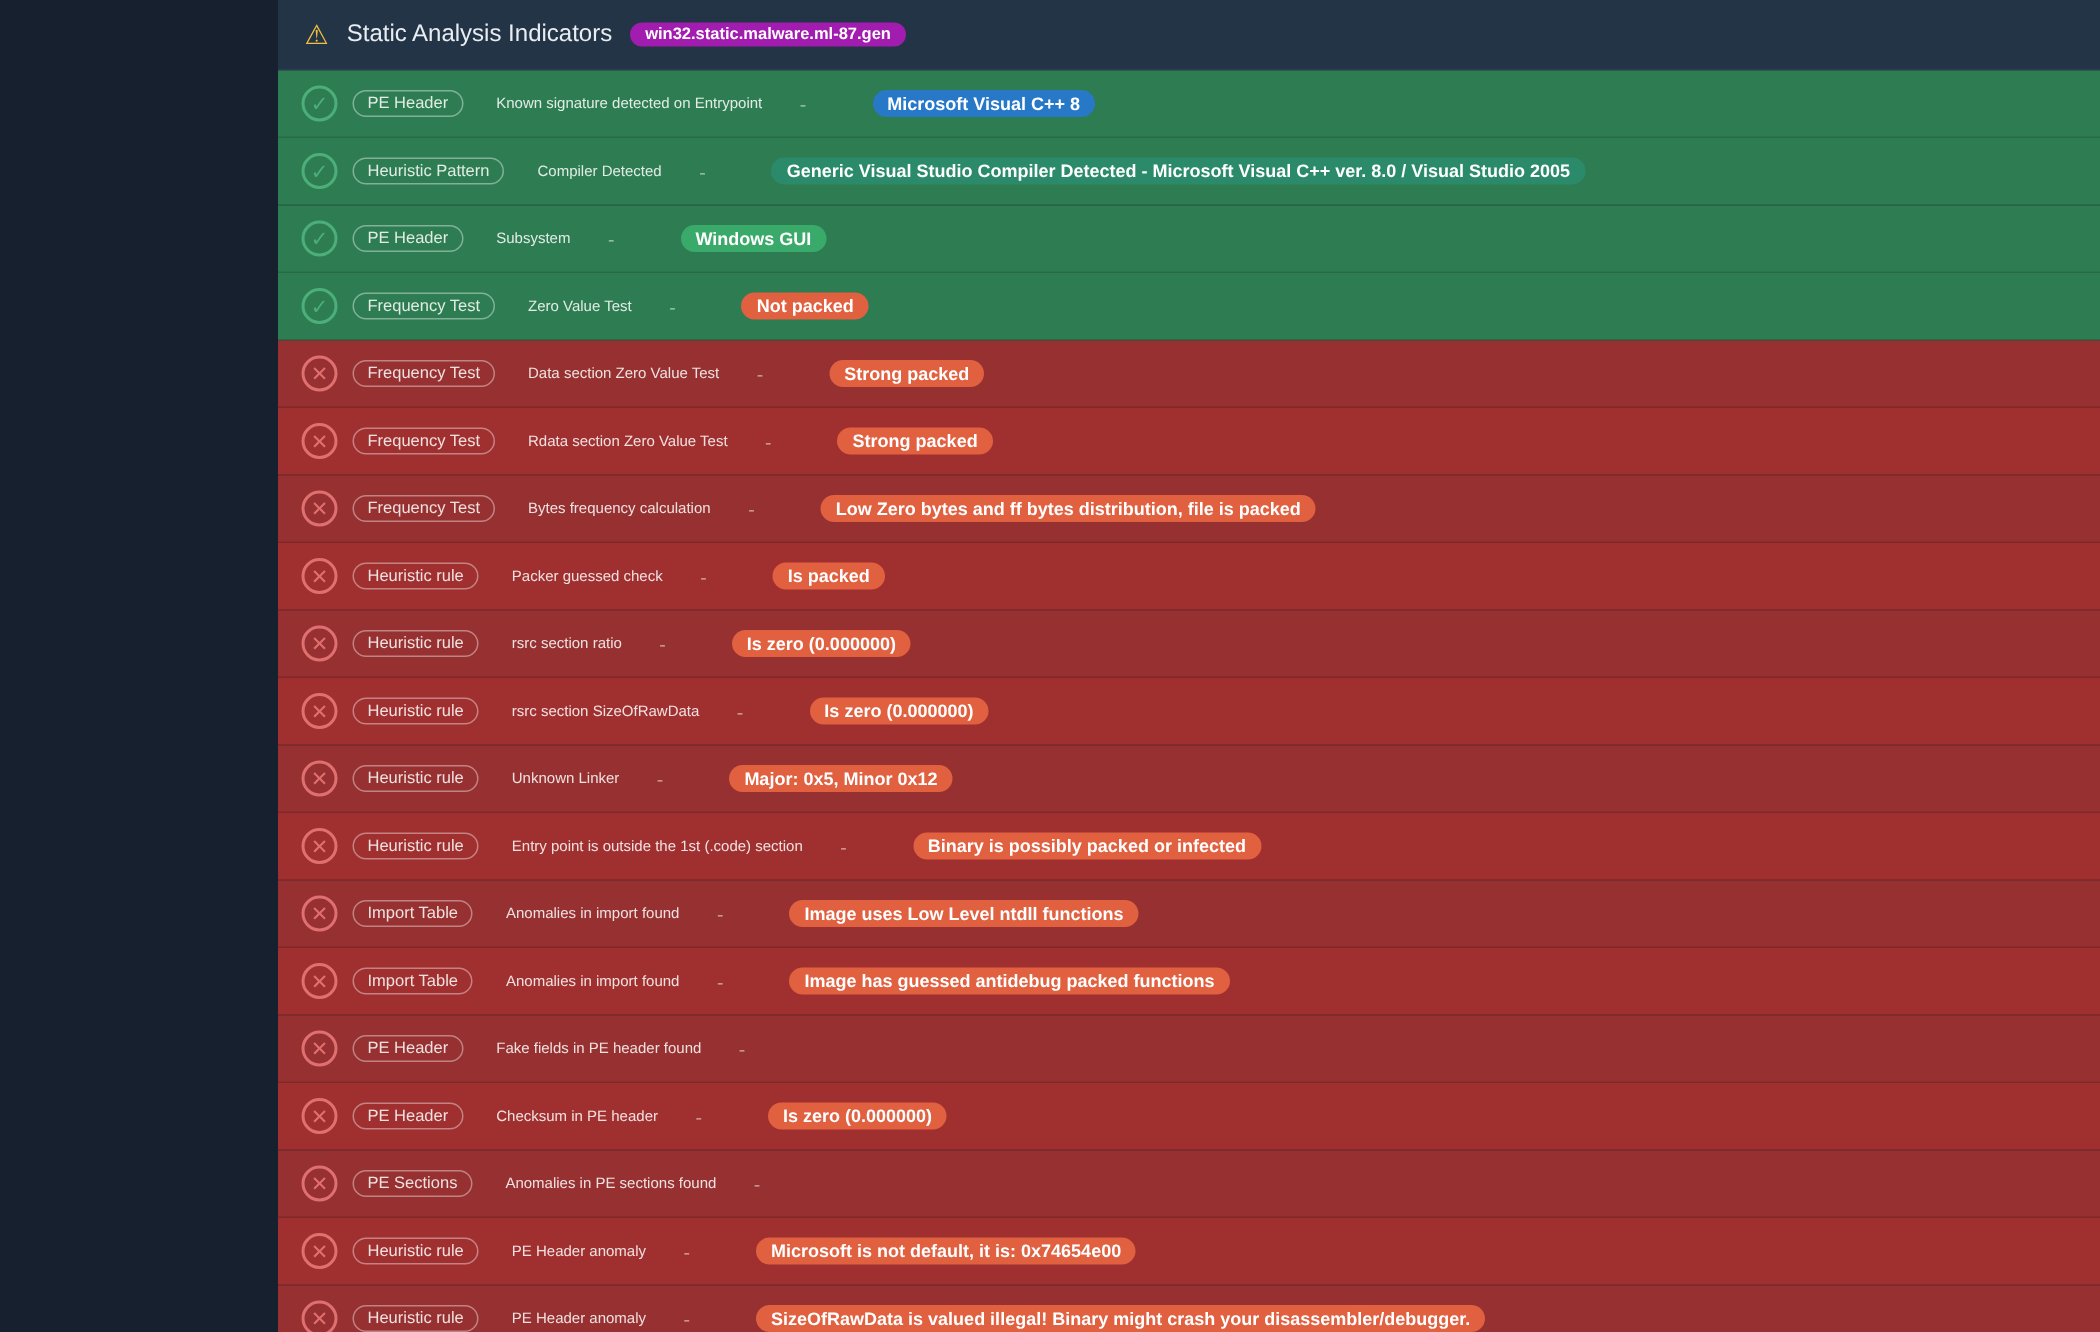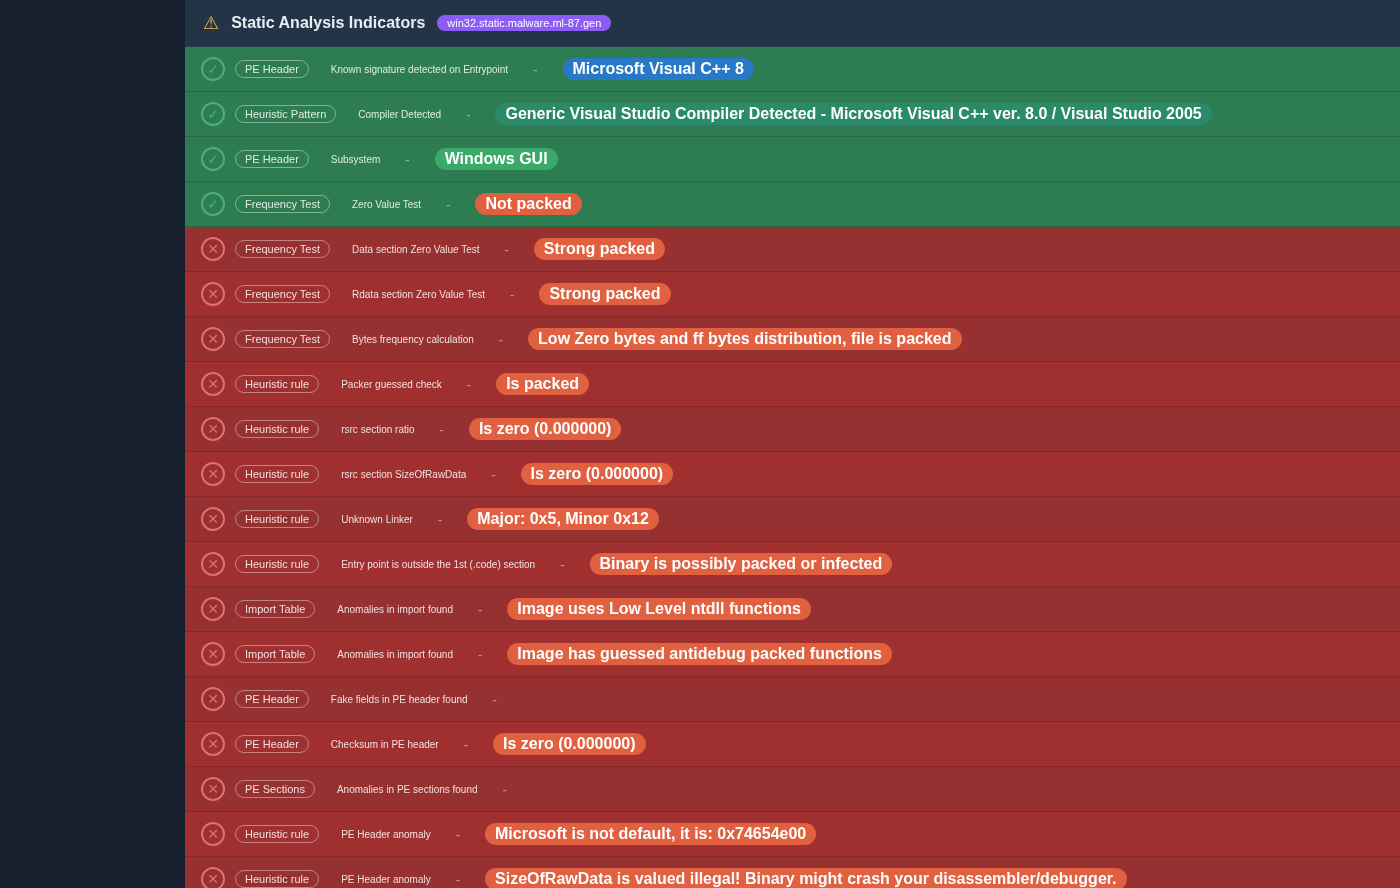--- a/index.html
+++ b/index.html
@@ -22,30 +22,30 @@
       align-items: center;
       gap: 12px;
       border-bottom: 1px solid #2a3d52;
     }
     .header-icon {
       color: #f0c040;
       font-size: 18px;
     }
     .header-title {
       font-size: 16px;
-      font-weight: 700;
+      font-weight: 400;
       color: #e8edf2;
     }
     .badge-malware {
-      background: #8b5cf6;
+      background: #a21caf;
       color: #fff;
       border-radius: 12px;
       padding: 2px 10px;
       font-size: 11px;
-      font-weight: 400;
+      font-weight: 700;
     }
     .rows-wrapper {
       display: flex;
       flex-direction: column;
     }
     .row {
       display: flex;
       align-items: center;
       padding: 10px 16px;
       border-bottom: 1px solid rgba(0,0,0,0.15);
@@ -92,24 +92,25 @@
       color: rgba(255,255,255,0.85);
       font-size: 10px;
     }
     .sep {
       color: rgba(255,255,255,0.5);
       margin: 0 3px;
     }
     .value-badge {
       border-radius: 12px;
       padding: 2px 10px;
-      font-size: 16px;
+      font-size: 12px;
       font-weight: 600;
       white-space: nowrap;
       flex-shrink: 0;
+      margin-left: 19px;
     }
     .vb-blue {
       background: #2878c8;
       color: #fff;
     }
     .vb-teal {
       background: #2a8a6a;
       color: #fff;
     }
     .vb-green-light {

